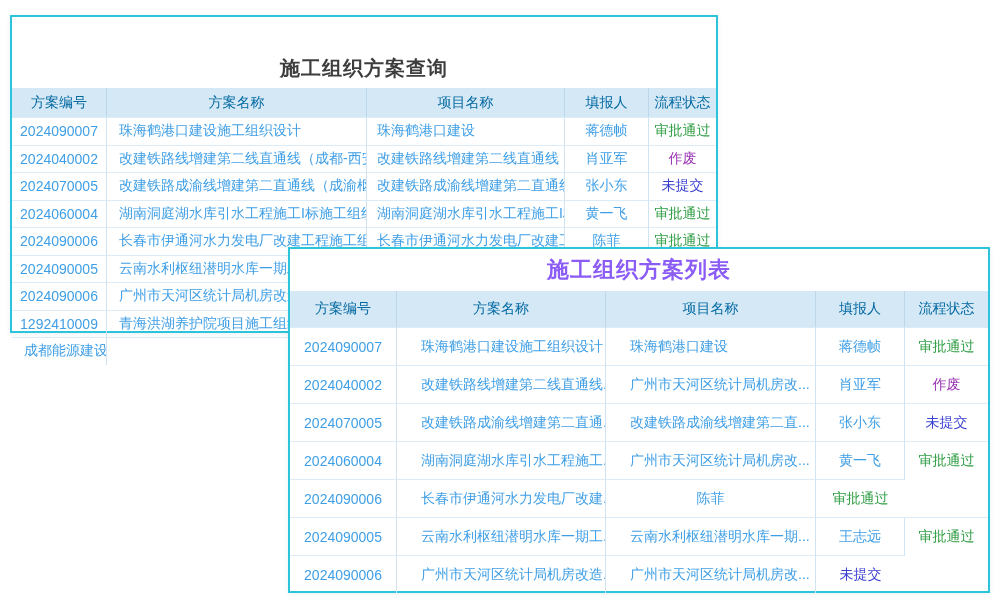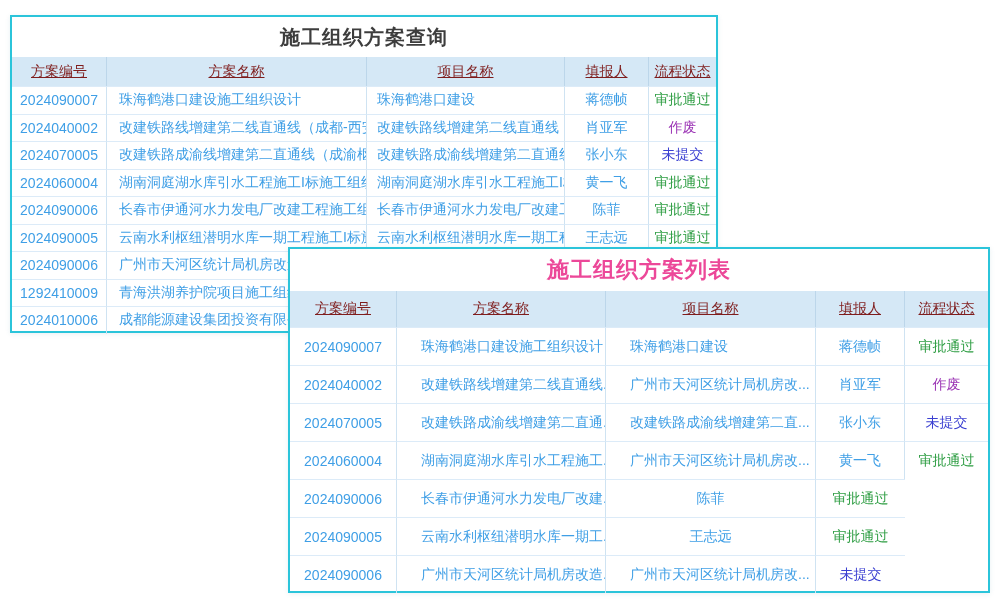--- a/index.html
+++ b/index.html
@@ -9,40 +9,39 @@
 
   .window {
     position:absolute; background:#fff;
     border:2px solid #2bc4da;
     box-shadow:0 1px 5px rgba(40,120,140,0.10);
   }
   #win1 { left:10px; top:15px;  width:708px; height:318px; z-index:1; }
   #win2 { left:288px; top:247px; width:702px; height:346px; z-index:5; }
 
   .title-bar { display:flex; align-items:center; justify-content:center; font-weight:bold; }
-  #win1 .title-bar { height:40px; font-size:20px; color:#3d3d3d; letter-spacing:1px; }
-  #win2 .title-bar { height:42px; font-size:22px; color:#ec4899; letter-spacing:1px; }
+  #win1 .title-bar { height:40px; font-size:20px; color:#3d3d3d; letter-spacing:1px;margin-top:31px; }
+  #win2 .title-bar { height:42px; font-size:22px; color:#8b5cf6; letter-spacing:1px; }
 
   .row { display:grid; }
   #win1 .row { grid-template-columns:95px 260px 198px 84px 1fr; }
   #win2 .row { grid-template-columns:107px 209px 210px 89px 1fr; }
 
   .cell {
     display:flex; align-items:center;
     overflow:hidden; white-space:nowrap;
     font-size:14px; color:#3f9fe6;
     border-right:1px solid #cfe3f2;
   }
   .row .cell:last-child { border-right:none; }
 
   .header-row .cell {
-    background:#d5e8f6; color:#7f1d1d;
+    background:#d5e8f6; color:#0369a1;
     justify-content:center;
     border-right:1px solid #bcd6ea;
-    text-decoration:underline;
   }
   #win1 .header-row { height:29px; }
   #win2 .header-row { height:36px; }
   #win1 .body-row  { height:27.5px; }
   #win2 .body-row  { height:38px; }
   .body-row .cell { border-top:1px solid #dcebf8; }
   .body-row:first-of-type .cell { border-top:none; }
 
   .c0,.c3,.c4 { justify-content:center; }
   #win1 .body-row .c1 { padding-left:12px; }
@@ -113,21 +112,20 @@
         <div class="cell c4"></div>
       </div>
       <div class="row body-row">
         <div class="cell c0">1292410009</div>
         <div class="cell c1">青海洪湖养护院项目施工组织设计</div>
         <div class="cell c2"></div>
         <div class="cell c3"></div>
         <div class="cell c4"></div>
       </div>
       <div class="row body-row">
-        <div class="cell c0">2024010006</div>
         <div class="cell c1">成都能源建设集团投资有限公司</div>
         <div class="cell c2"></div>
         <div class="cell c3"></div>
         <div class="cell c4"></div>
       </div>
     </div>
 </div>
 
 <div id="win2" class="window">
   <div class="title-bar">施工组织方案列表</div>
@@ -169,20 +167,21 @@
       </div>
       <div class="row body-row">
         <div class="cell c0">2024090006</div>
         <div class="cell c1">长春市伊通河水力发电厂改建...</div>
         <div class="cell c3">陈菲</div>
         <div class="cell c4" style="color: rgb(47, 158, 68);">审批通过</div>
       </div>
       <div class="row body-row">
         <div class="cell c0">2024090005</div>
         <div class="cell c1">云南水利枢纽潜明水库一期工...</div>
+        <div class="cell c2">云南水利枢纽潜明水库一期...</div>
         <div class="cell c3">王志远</div>
         <div class="cell c4" style="color: rgb(47, 158, 68);">审批通过</div>
       </div>
       <div class="row body-row">
         <div class="cell c0">2024090006</div>
         <div class="cell c1">广州市天河区统计局机房改造...</div>
         <div class="cell c2">广州市天河区统计局机房改...</div>
         <div class="cell c4" style="color: rgb(58, 63, 209);">未提交</div>
       </div>
     </div>

